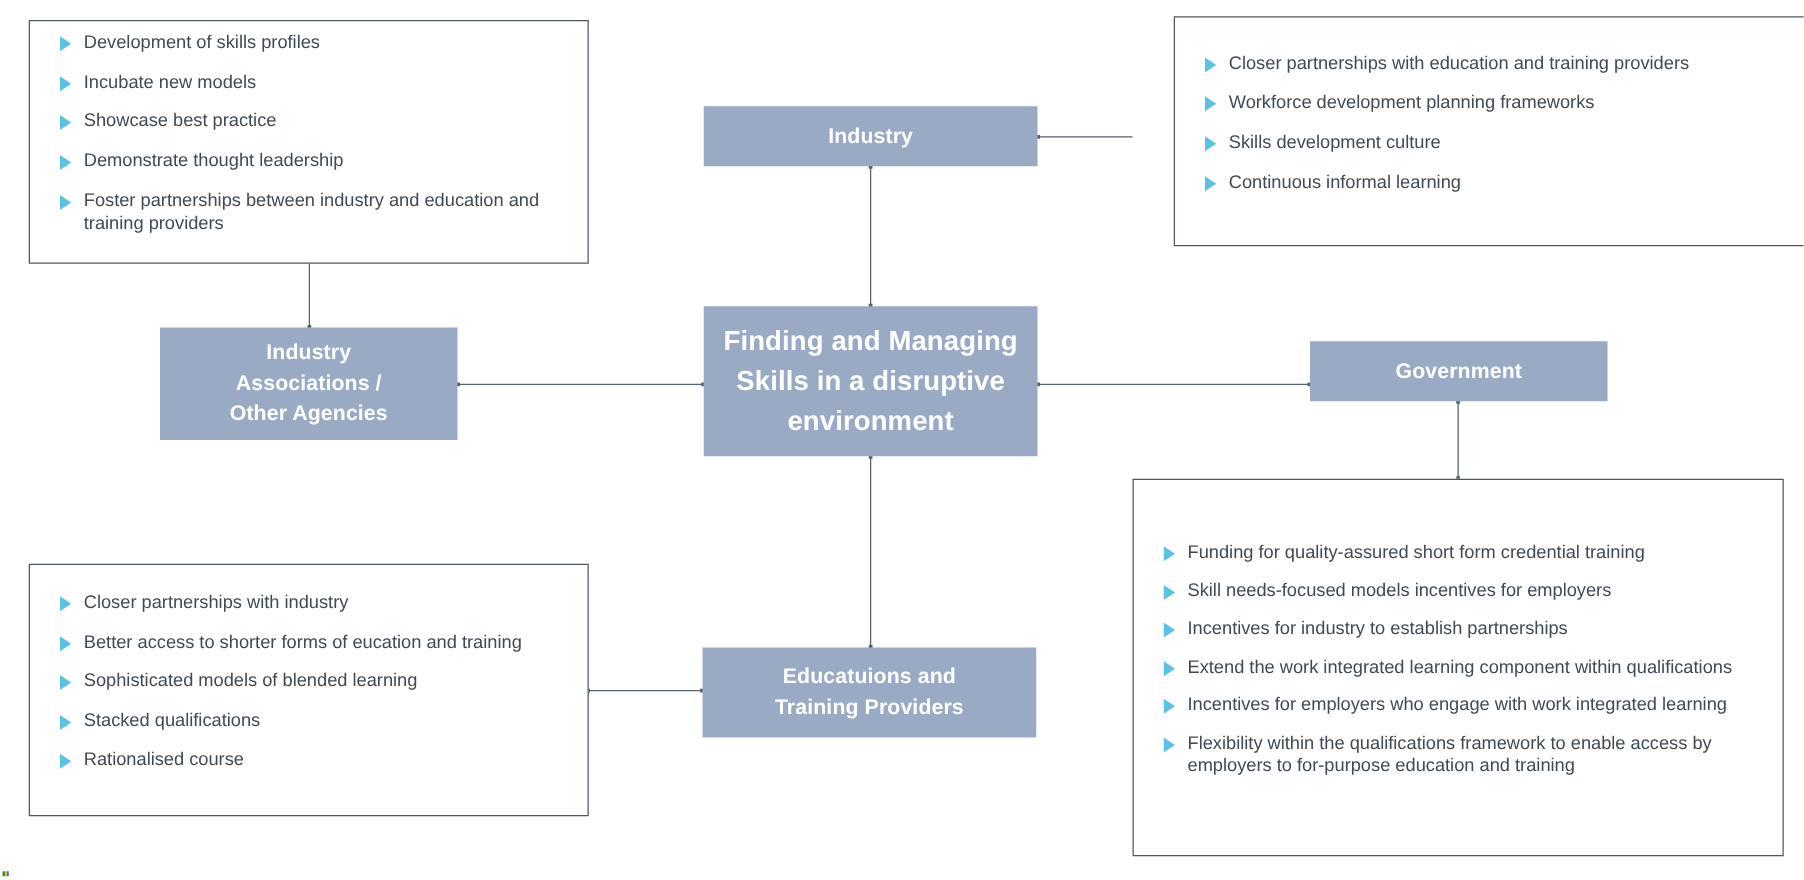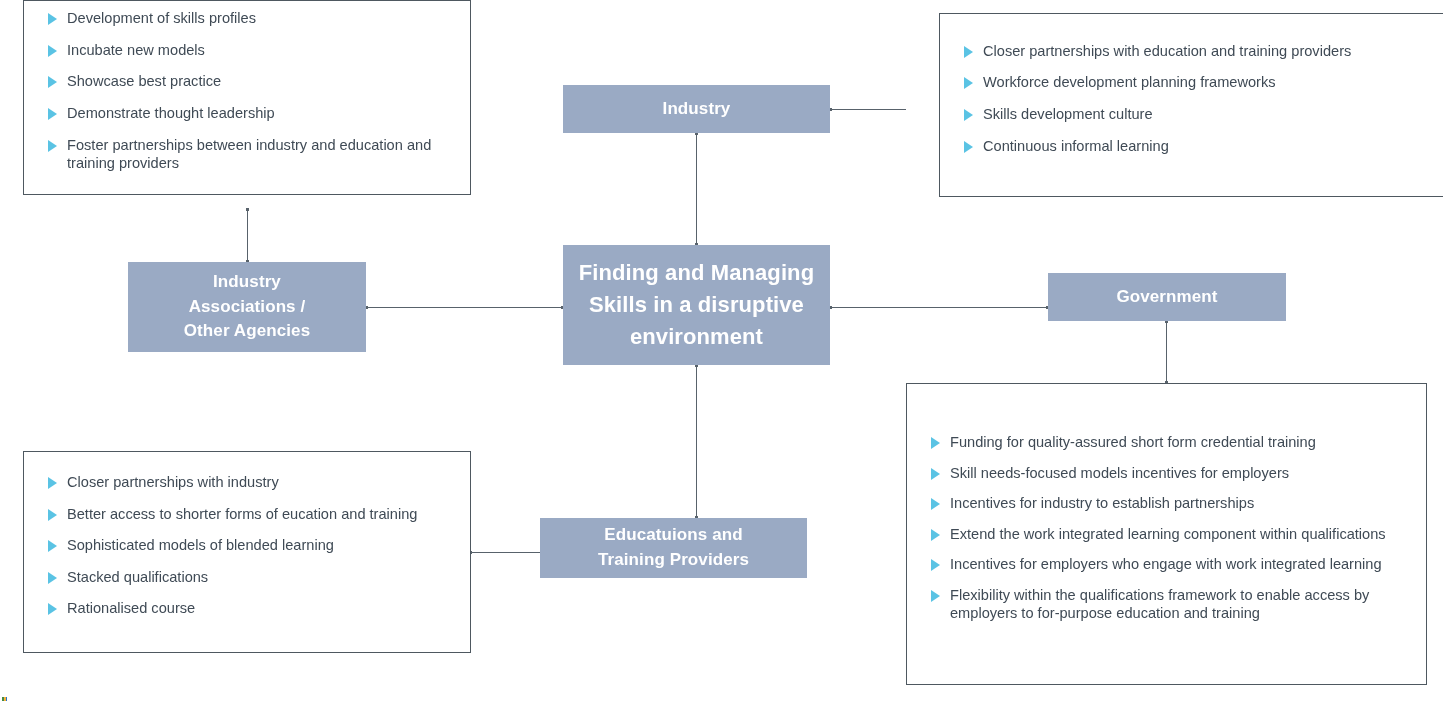--- a/index.html
+++ b/index.html
@@ -82,38 +82,38 @@
     height: 0;
     border-top: 6px solid transparent;
     border-bottom: 6px solid transparent;
     border-left: 9px solid #5ac3e4;
     margin-top: 4px;
     margin-right: 10px;
   }
   .li-text { flex: 1 1 auto; }
 
   
-  #box-industry-assoc        { left: 23px;  top: 0;  width: 448px; height: 195px; padding: 0 18px 0 24px; }
+  #box-industry-assoc        { left: 23px;  top: 16px;  width: 448px; height: 195px; padding: 0 18px 0 24px; }
   #box-industry-assoc li     { margin-bottom: 13px; }
 
   #box-edu-providers         { left: 23px;  top: 451px; width: 448px; height: 202px; padding: 0 18px 0 24px; }
   #box-edu-providers li      { margin-bottom: 13px; }
 
   #box-industry-detail       { left: 939px; top: 13px;  width: 521px; height: 184px; padding: 0 18px 0 24px; }
   #box-industry-detail li    { margin-bottom: 13px; }
 
   #box-government-detail     { left: 906px; top: 383px; width: 521px; height: 302px; padding: 0 18px 0 24px; }
   #box-government-detail li  { margin-bottom: 12px; }
 
   
   #node-industry        { left: 563px;  top: 85px;  width: 267px; height: 48px;  }
   #node-center          { left: 563px;  top: 245px; width: 267px; height: 120px; font-size: 22px; }
   #node-assoc           { left: 128px;  top: 262px; width: 238px; height: 90px;  }
   #node-government      { left: 1048px; top: 273px; width: 238px; height: 48px;  }
-  #node-edu             { left: 540px;  top: 518px; width: 267px; height: 60px;  }
+  #node-edu             { left: 562px;  top: 518px; width: 267px; height: 72px;  }
 
   
   #corner-artifact {
     position: absolute;
     left: 2px;
     bottom: 3px;
     width: 5px;
     height: 4px;
     background: linear-gradient(90deg, #2e7d32 0 40%, #f9a825 40% 75%, #1565c0 75% 100%);
     opacity: 0.9;

